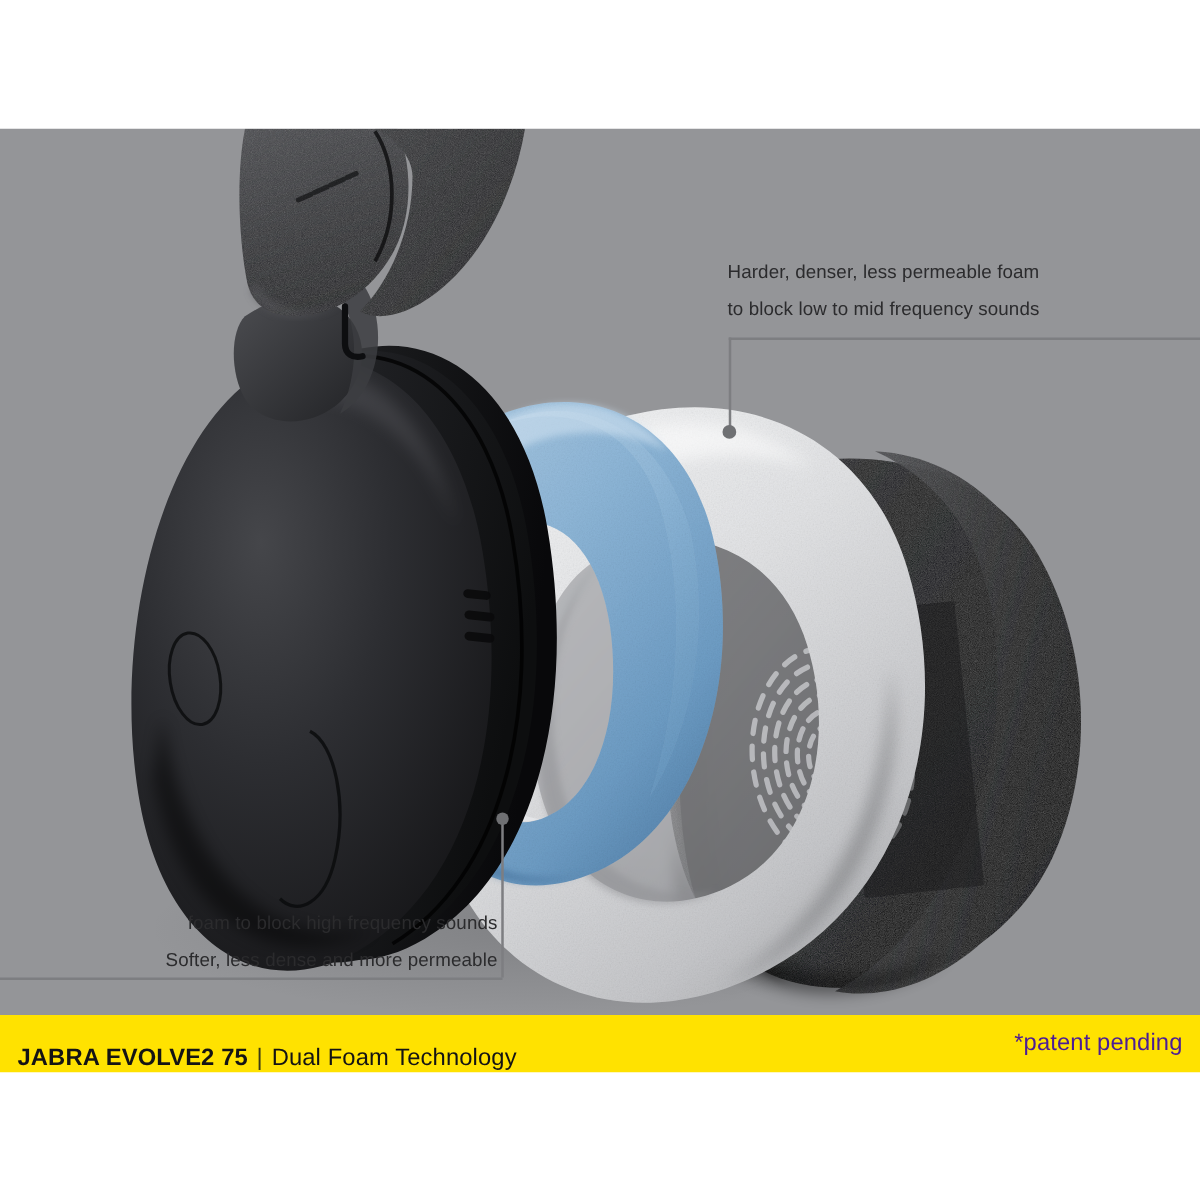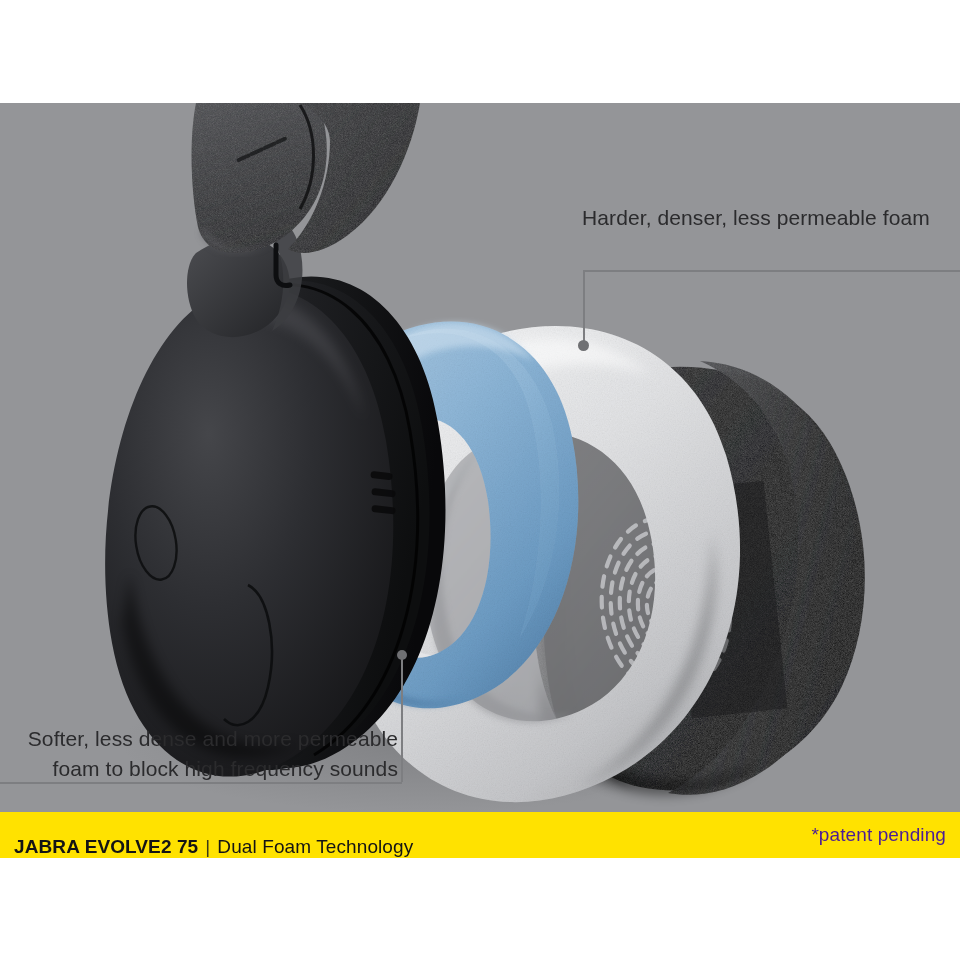--- a/index.html
+++ b/index.html
@@ -24,21 +24,21 @@
   .bar-white-bottom{position:absolute;left:0;top:858px;width:960px;height:102px;background:#fff;}
 
   
   .product{position:absolute;left:0;top:103px;width:960px;height:709px;}
   .product svg{display:block;width:960px;height:709px;}
 
   
   .callout{position:absolute;color:#2b2b2d;}
   .callout .line{
     white-space:nowrap;
-    font-size:21px;
+    font-size:15px;
     line-height:30px;
     letter-spacing:.1px;
   }
 
   #callout-top{left:582px;top:203px;width:378px;text-align:left;}
   #callout-top .rule{
     position:absolute;left:1px;top:67px;width:377px;height:2px;background:#7d7e81;
   }
   #callout-bottom{left:0px;top:724px;width:402px;text-align:right;}
   #callout-bottom .line{padding-right:4px;}
@@ -362,28 +362,29 @@
         </g>
 
         <path d="M204 122 C216 146 246 152 272 140 C244 158 210 152 200 130 Z" fill="#5b5c60" opacity="0.5" filter="url(#fBlur3)"></path>
       </g>
 
     </svg>
   </div>
 
   <div class="callout" id="callout-top">
     <div class="line">Harder, denser, less permeable foam</div>
+    <div class="line">to block low to mid frequency sounds</div>
     <div class="rule"></div>
   </div>
   <div class="leader" id="leader-top-vert"></div>
   <div id="leader-top-dot"></div>
 
   <div class="callout" id="callout-bottom">
+    <div class="line">foam to block high frequency sounds</div>
     <div class="line">Softer, less dense and more permeable</div>
-    <div class="line">foam to block high frequency sounds</div>
     <div class="rule"></div>
   </div>
   <div class="leader" id="leader-bottom-vert"></div>
   <div id="leader-bottom-dot"></div>
 
   <div class="bar-yellow"></div>
   <div class="bar-left">
     <span class="brand">JABRA EVOLVE2 75</span>
     <span class="sep">|</span>
     <span class="sub">Dual Foam Technology</span>

